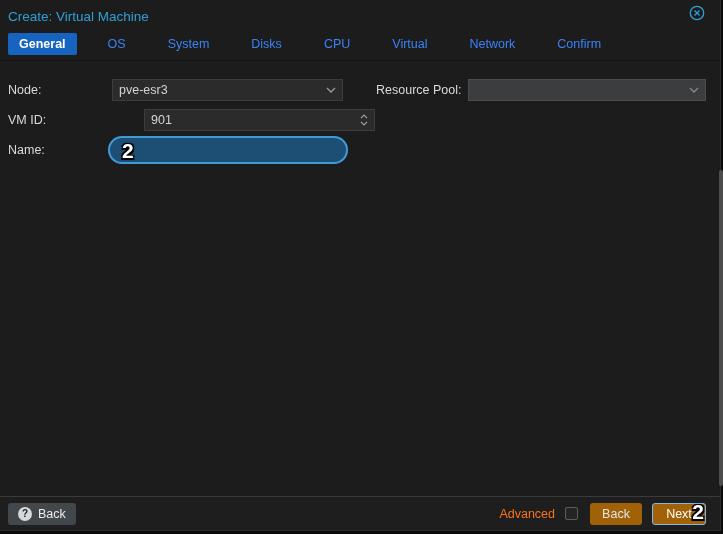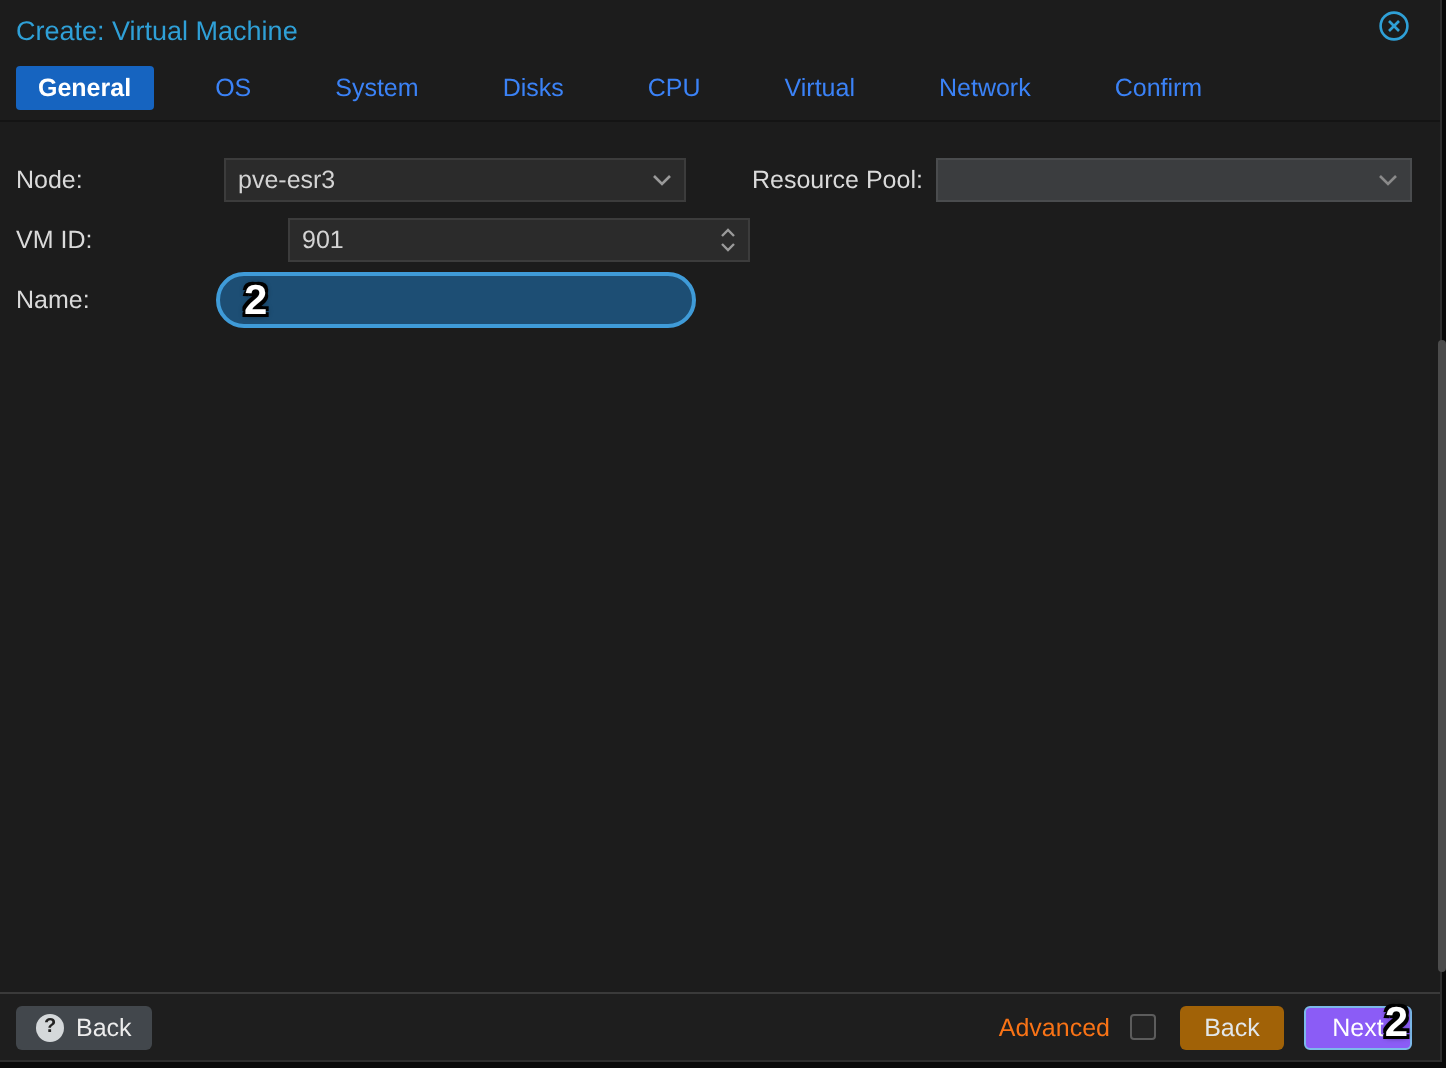--- a/index.html
+++ b/index.html
@@ -83,21 +83,21 @@
   }
   .spacer { flex: 1 1 auto; }
   .advanced-label { font-size: 12.5px; color: #f97316; }
   .checkbox {
     width: 13px; height: 13px; background: #242424;
     border: 1px solid #5c5c5c; border-radius: 2px; cursor: pointer;
     margin-right: 2px;
   }
   .btn-back { background: #a16207; color: #e2e7eb; min-width: 52px; }
   .btn-next {
-    background: #8b5cf6; color: #ffffff; min-width: 54px;
+    background: #a16207; color: #ffffff; min-width: 54px;
     border: 1px solid #7cb9ea; position: relative; overflow: visible;
   }
   .btn-next .mark-badge { position: absolute; right: 1px; top: -3px; }
   
   .scrollbar-thumb {
     position: absolute; right: 0; top: 170px; width: 4px; height: 316px;
     background: #4c4c4c; border-radius: 2px;
   }
 </style>
 </head>

